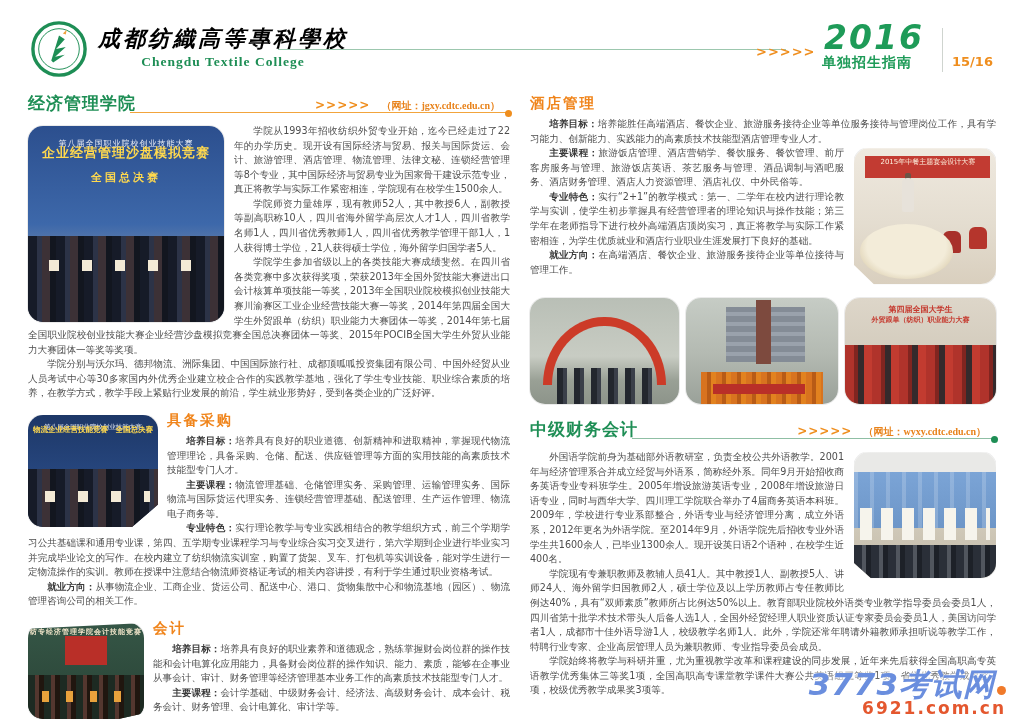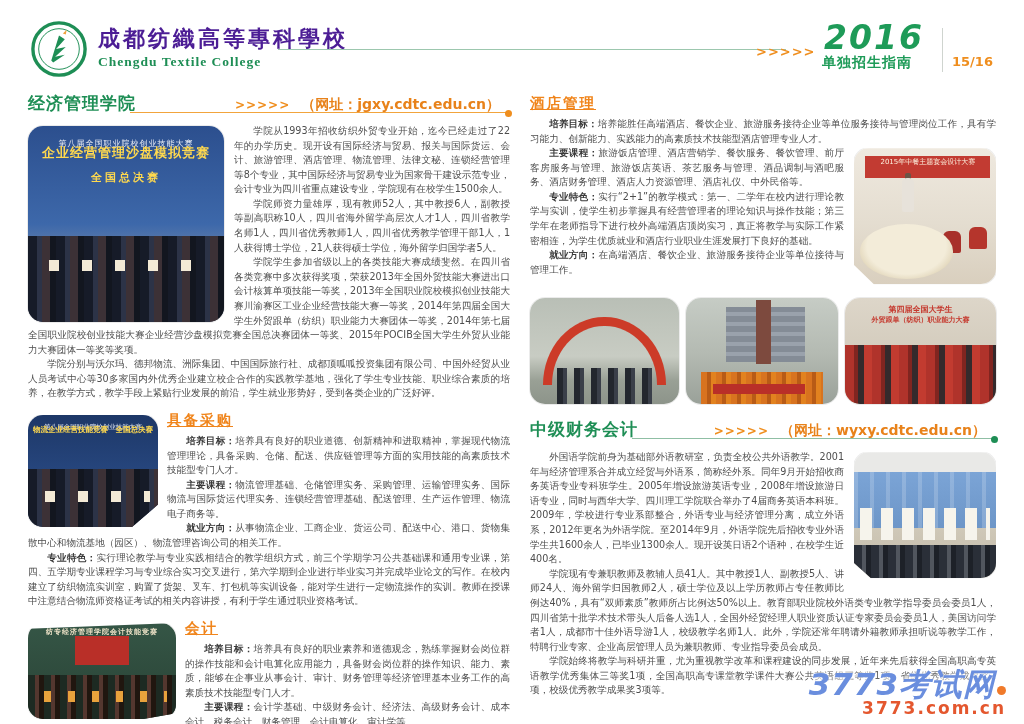--- a/index.html
+++ b/index.html
@@ -6,23 +6,23 @@
   html,body { background:#888; }
   body { font-family:"DejaVu Sans","Liberation Sans",sans-serif; }
   .page { position:relative; width:1024px; height:724px; background:#fff; margin:0 auto;
           overflow:hidden; outline:1px solid #d9d9d9; }
 
   
   .hdr { position:absolute; top:18px; left:28px; right:28px; height:62px; }
   .logo { position:absolute; left:2px; top:2px; width:58px; height:58px; }
   .brand { position:absolute; left:70px; top:6px; }
   .brand-cn { font-family:"DejaVu Serif","Liberation Serif",serif; font-size:22px; font-weight:bold;
-              color:#4c1d95; letter-spacing:3px; }
+              color:#000000; letter-spacing:3px; font-style:italic; }
   .brand-en { font-family:"Liberation Serif","DejaVu Serif",serif; font-size:13.5px; font-weight:bold;
-              color:#1e8e55; margin-left:0; letter-spacing:1px; }
+              color:#1e8e55; margin-left:0; letter-spacing:1px;text-align:center; }
   .hdr-rule { position:absolute; left:250px; right:210px; top:31px; height:1px; background:#9cc7ae; }
   .hdr-right { position:absolute; right:0; top:4px; width:240px; height:54px; }
   .hdr-arrows { position:absolute; left:0; top:22px; color:#ef8e1e; font-weight:bold; font-size:13px;
                 letter-spacing:1px; font-style:italic; }
   .hdr-year { position:absolute; left:68px; top:-4px; color:#1e9b58; font-size:33px; font-weight:bold;
               font-style:italic; letter-spacing:2px; }
   .hdr-guide { position:absolute; left:66px; top:32px; color:#1e9b58; font-size:14px; font-weight:bold;
                letter-spacing:1px; }
   .hdr-divider { position:absolute; left:186px; top:6px; width:1px; height:44px; background:#cfd4cf; }
   .hdr-pageno { position:absolute; left:196px; top:32px; color:#ef8e1e; font-size:13px; font-weight:bold; }
@@ -33,29 +33,29 @@
   .col-right { left:530px; width:466px; }
 
   
   .sec-head { position:relative; height:24px; margin-bottom:8px; }
   .sec-title { position:absolute; left:0; top:0; font-size:17px; font-weight:bold; color:#1e8e55; letter-spacing:1px; }
   .sec-rule { position:absolute; left:102px; right:4px; bottom:3px; height:1px; }
   .sec-head.orange .sec-rule { background:#f2a43c; }
   .sec-head.green  .sec-rule { background:#8fbfa4; }
   .sec-meta { position:absolute; right:10px; top:2px; white-space:nowrap; }
   .sec-arrows { color:#ef8e1e; font-weight:bold; font-size:12px; font-style:italic; letter-spacing:1px; margin-right:6px; }
-  .sec-url { color:#e8821a; font-size:14px; font-weight:bold; }
+  .sec-url { color:#e8821a; font-size:10px; font-weight:bold;font-family:Liberation Serif, serif; }
   .sec-dot { position:absolute; right:-2px; bottom:-1px; width:7px; height:7px; border-radius:50%; }
   .sec-head.orange .sec-dot { background:#ef8e1e; }
   .sec-head.green  .sec-dot { background:#1e8e55; }
 
   
   .para { font-size:9.6px; line-height:1.52; color:#4d4d4d; text-indent:2em; text-align:justify; }
   .para b { color:#3a3a3a; }
-  .sub-title { font-size:14.5px; font-weight:bold; color:#f0851c; letter-spacing:2px; margin:2px 0 4px;text-decoration:underline; }
+  .sub-title { font-size:14.5px; font-weight:bold; color:#f0851c; letter-spacing:2px; margin:2px 0 4px; }
   .clearfix::after { content:""; display:block; clear:both; }
   .block { margin-bottom:10px; }
 
   
   .photo { position:relative; overflow:hidden; box-shadow:0 0 0 1px rgba(0,0,0,.08);border-radius:15px; }
   .cap { position:absolute; left:0; right:0; text-align:center; }
 
   .ph-main { float:left; width:196px; height:196px; margin:2px 10px 2px 0;
     background:linear-gradient(180deg,#2c4f8e 0%,#3d68aa 50%,#5d7cab 62%,#222b41 63%,#1b2336 100%); }
   .ph-main .cap1 { top:12px; color:#e8ecf5; font-size:8px; letter-spacing:1px; }
@@ -69,21 +69,21 @@
   .ph-main .certs { bottom:26%; }
 
   .ph-logi { float:left; width:130px; height:112px; margin:4px 9px 2px 0;
     background:linear-gradient(180deg,#1d3767 0%,#27477f 55%,#17233f 100%);
     clip-path:polygon(0 0,100% 0,100% 80%,80% 100%,0 100%); }
   .ph-logi .cap1 { top:8px; color:#dfe6f2; font-size:6.5px; }
   .ph-logi .cap2 { top:10px; color:#ffd94e; font-size:7.5px; font-weight:bold; }
   .ph-logi .crowd { height:52%; }
   .ph-logi .certs { bottom:22%; }
 
-  .ph-acct { float:left; width:148px; height:96px; margin:4px 9px 2px 0;
+  .ph-acct { float:left; width:116px; height:96px; margin:4px 9px 2px 0;
     background:linear-gradient(180deg,#355646 0%,#2e4a3c 60%,#24382e 100%);
     clip-path:polygon(0 6%,100% 0,100% 94%,78% 100%,0 100%); }
   .ph-acct .screen { position:absolute; left:32%; top:14%; width:36%; height:30%; background:#b92f28; }
   .ph-acct .cap1 { top:4px; color:#efe3c8; font-size:7px; font-weight:bold; letter-spacing:1px; }
   .ph-acct .crowd { height:46%;
     background:repeating-linear-gradient(90deg,#1d2a22 0 7px,#54372f 7px 11px,#20160f 11px 16px); }
   .ph-acct .certs { bottom:18%;
     background:repeating-linear-gradient(90deg,transparent 0 7px,#e8a23c 7px 14px,transparent 14px 24px); }
 
   .ph-hotel { float:right; width:142px; height:136px; margin:2px 0 4px 10px;
@@ -177,38 +177,38 @@
     </div>
 
     <div class="clearfix block">
       <div class="photo ph-main">
         <div class="cap cap1">第八届全国职业院校创业技能大赛</div>
         <div class="cap cap2">企业经营管理沙盘模拟竞赛</div>
         <div class="cap cap3">全国总决赛</div>
         <div class="crowd"></div>
         <div class="certs"></div>
       </div>
-      <p class="para">学院从1993年招收纺织外贸专业开始，迄今已经走过了22年的办学历史。现开设有国际经济与贸易、报关与国际货运、会计、旅游管理、酒店管理、物流管理、法律文秘、连锁经营管理等8个专业，其中国际经济与贸易专业为国家骨干建设示范专业，会计专业为四川省重点建设专业，学院现有在校学生1500余人。</p>
+      <p class="para">学院从1993年招收纺织外贸专业开始，迄今已经走过了22年的办学历史。现开设有国际经济与贸易、报关与国际货运、会计、旅游管理、酒店管理、物流管理、法律文秘、连锁经营管理等8个专业，其中国际经济与贸易专业为国家骨干建设示范专业，真正将教学与实际工作紧密相连，学院现有在校学生1500余人。</p>
       <p class="para">学院师资力量雄厚，现有教师52人，其中教授6人，副教授等副高职称10人，四川省海外留学高层次人才1人，四川省教学名师1人，四川省优秀教师1人，四川省优秀教学管理干部1人，1人获得博士学位，21人获得硕士学位，海外留学归国学者5人。</p>
       <p class="para">学院学生参加省级以上的各类技能大赛成绩斐然。在四川省各类竞赛中多次获得奖项，荣获2013年全国外贸技能大赛进出口会计核算单项技能一等奖，2013年全国职业院校模拟创业技能大赛川渝赛区工业企业经营技能大赛一等奖，2014年第四届全国大学生外贸跟单（纺织）职业能力大赛团体一等奖，2014年第七届全国职业院校创业技能大赛企业经营沙盘模拟竞赛全国总决赛团体一等奖、2015年POCIB全国大学生外贸从业能力大赛团体一等奖等奖项。</p>
       <p class="para">学院分别与沃尔玛、德邦物流、洲际集团、中国国际旅行社、成都顶呱呱投资集团有限公司、中国外经贸从业人员考试中心等30多家国内外优秀企业建立校企合作的实践教学基地，强化了学生专业技能、职业综合素质的培养，在教学方式，教学手段上紧贴行业发展的前沿，学生就业形势好，受到各类企业的广泛好评。</p>
     </div>
 
     <div class="clearfix block">
       <div class="photo ph-logi">
         <div class="cap cap1">第八届全国职业院校创业技能大赛</div>
         <div class="cap cap2">物流企业经营技能竞赛　全国总决赛</div>
         <div class="crowd"></div>
         <div class="certs"></div>
       </div>
       <h3 class="sub-title">具备采购</h3>
       <p class="para"><b>培养目标：</b><span>培养具有良好的职业道德、创新精神和进取精神，掌握现代物流管理理论，具备采购、仓储、配送、供应链管理等方面的实用技能的高素质技术技能型专门人才。</span></p>
       <p class="para"><b>主要课程：</b><span>物流管理基础、仓储管理实务、采购管理、运输管理实务、国际物流与国际货运代理实务、连锁经营管理基础、配送管理、生产运作管理、物流电子商务等。</span></p>
+      <p class="para"><b>专业特色：</b><span>实行理论教学与专业实践相结合的教学组织方式，前三个学期学习公共基础课和通用专业课，第四、五学期专业课程学习与专业综合实习交叉进行，第六学期到企业进行毕业实习并完成毕业论文的写作。在校内建立了纺织物流实训室，购置了货架、叉车、打包机等实训设备，能对学生进行一定物流操作的实训。教师在授课中注意结合物流师资格证考试的相关内容讲授，有利于学生通过职业资格考试。</span></p>
       <p class="para"><b>就业方向：</b><span>从事物流企业、工商企业、货运公司、配送中心、港口、货物集散中心和物流基地（园区）、物流管理咨询公司的相关工作。</span></p>
-      <p class="para"><b>专业特色：</b><span>实行理论教学与专业实践相结合的教学组织方式，前三个学期学习公共基础课和通用专业课，第四、五学期专业课程学习与专业综合实习交叉进行，第六学期到企业进行毕业实习并完成毕业论文的写作。在校内建立了纺织物流实训室，购置了货架、叉车、打包机等实训设备，能对学生进行一定物流操作的实训。教师在授课中注意结合物流师资格证考试的相关内容讲授，有利于学生通过职业资格考试。</span></p>
     </div>
 
     <div class="clearfix block">
       <div class="photo ph-acct">
         <div class="cap cap1">纺专经济管理学院会计技能竞赛</div>
         <div class="screen"></div>
         <div class="crowd"></div>
         <div class="certs"></div>
       </div>
       <h3 class="sub-title">会计</h3>
@@ -271,16 +271,16 @@
         <div class="crowd"></div>
       </div>
       <p class="para">外国语学院前身为基础部外语教研室，负责全校公共外语教学。2001年与经济管理系合并成立经贸与外语系，简称经外系。同年9月开始招收商务英语专业专科班学生。2005年增设旅游英语专业，2008年增设旅游日语专业，同时与西华大学、四川理工学院联合举办了4届商务英语本科班。2009年，学校进行专业系部整合，外语专业与经济管理分离，成立外语系，2012年更名为外语学院。至2014年9月，外语学院先后招收专业外语学生共1600余人，已毕业1300余人。现开设英日语2个语种，在校学生近400名。</p>
       <p class="para">学院现有专兼职教师及教辅人员41人。其中教授1人、副教授5人、讲师24人、海外留学归国教师2人，硕士学位及以上学历教师占专任教师比例达40%，具有“双师素质”教师所占比例达50%以上。教育部职业院校外语类专业教学指导委员会委员1人，四川省第十批学术技术带头人后备人选1人，全国外经贸经理人职业资质认证专家委员会委员1人，美国访问学者1人，成都市十佳外语导游1人，校级教学名师1人。此外，学院还常年聘请外籍教师承担听说等教学工作，特聘行业专家、企业高层管理人员为兼职教师、专业指导委员会成员。</p>
       <p class="para">学院始终将教学与科研并重，尤为重视教学改革和课程建设的同步发展，近年来先后获得全国高职高专英语教学优秀集体三等奖1项，全国高职高专课堂教学课件大赛公共英语组三等奖1项，省级优秀教学成果奖2项，校级优秀教学成果奖3项等。</p>
     </div>
   </div>
 
   <div class="wm">
     <div class="wm1"><span>3773考试网</span><span class="wm-dot"></span></div>
-    <div class="wm2">3773.com.cn</div>
+    <div class="wm2">6921.com.cn</div>
   </div>
 
 </div>
 
 </body></html>

